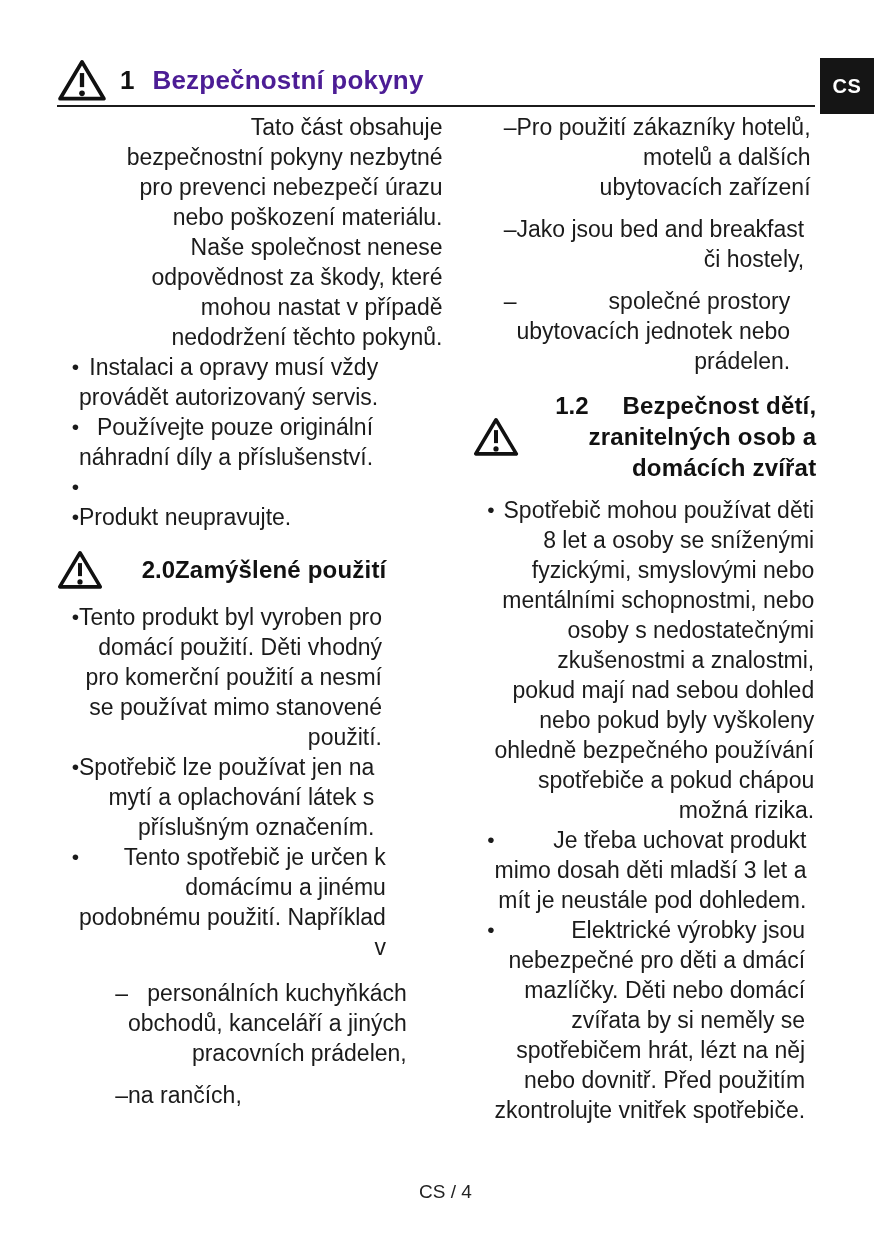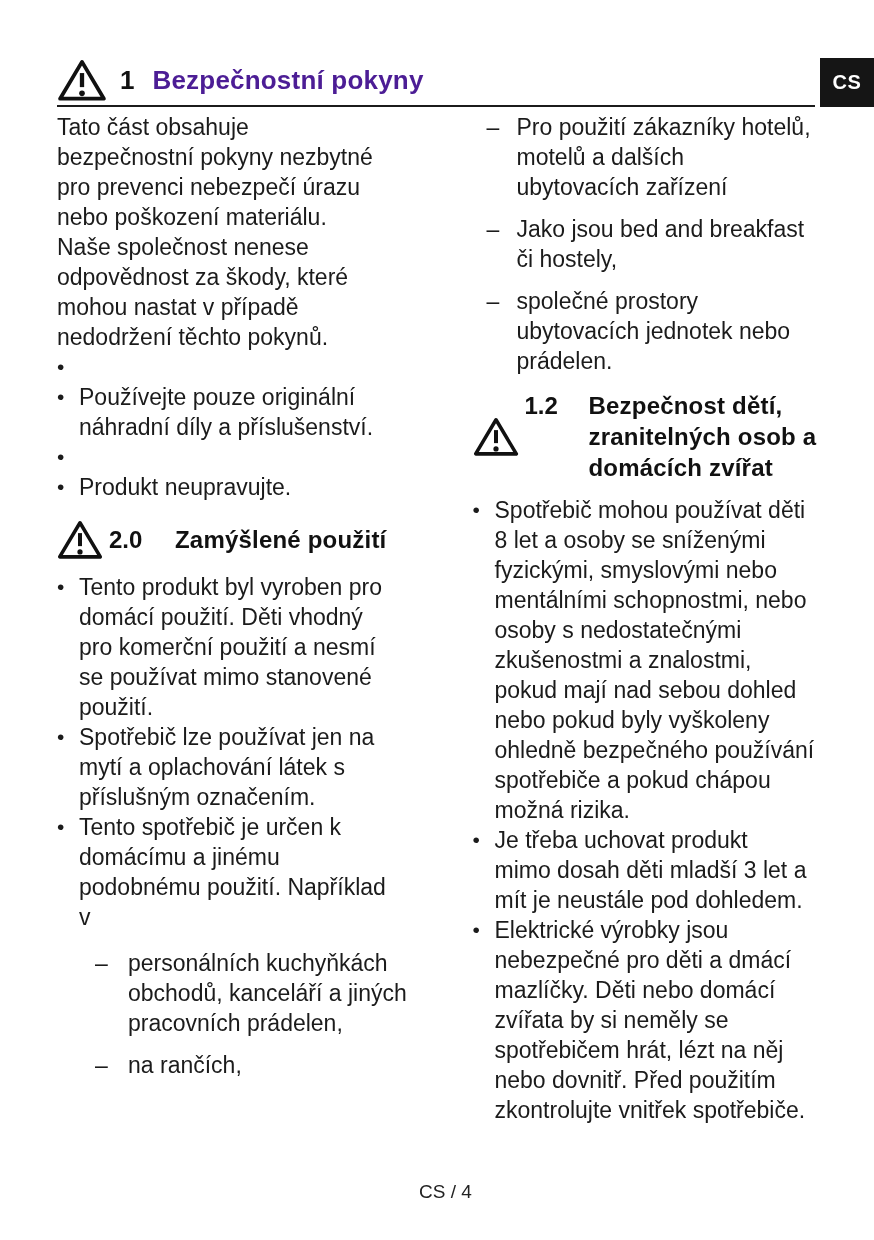--- a/index.html
+++ b/index.html
@@ -8,21 +8,21 @@
     width:874px; height:1240px;
     margin:0 auto;
     background:#ffffff;
     font-family:"Liberation Sans", sans-serif;
     color:#1b1b1b;
     overflow:hidden;
   }
   
   .lang-badge {
     position:absolute; top:58px; right:0;
-    width:54px; height:49px;
+    width:54px; height:56px;
     background:#151515; color:#ffffff;
     font-size:20px; font-weight:700;
     display:flex; align-items:center; justify-content:center;
     letter-spacing:0.5px;
   }
   
   .hdr {
     display:flex; align-items:center;
     margin:58px 16px 0 57px;
     height:44px;
@@ -36,20 +36,21 @@
   .rule {
     margin:3px 0 0 57px;
     width:758px;
     border-bottom:2.5px solid #1b1b1b;
   }
   
   .columns {
     display:flex;
     margin:5px 16px 0 57px;
     gap:30px;
+    text-align:right;
   }
   .col { flex:1; min-width:0; }
   .body-text { font-size:23px; line-height:30px; }
   .pre { white-space:pre-line; }
   p.intro { margin:0; }
   
   .blist { margin:0; }
   .blist .item { display:flex; }
   .blist .marker { flex:none; width:22px; font-size:21px; }
   
@@ -105,20 +106,22 @@
 pro prevenci nebezpečí úrazu
 nebo poškození materiálu.
 Naše společnost nenese
 odpovědnost za škody, které
 mohou nastat v případě
 nedodržení těchto pokynů.</p>
 
       <div class="blist">
         <div class="item">
           <span class="marker">•</span>
+          <span class="pre">Instalaci a opravy musí vždy
+provádět autorizovaný servis.</span>
         </div>
         <div class="item">
           <span class="marker">•</span>
           <span class="pre">Používejte pouze originální
 náhradní díly a příslušenství.</span>
         </div>
         <div class="item">
           <span class="marker">•</span>
         </div>
         <div class="item">

